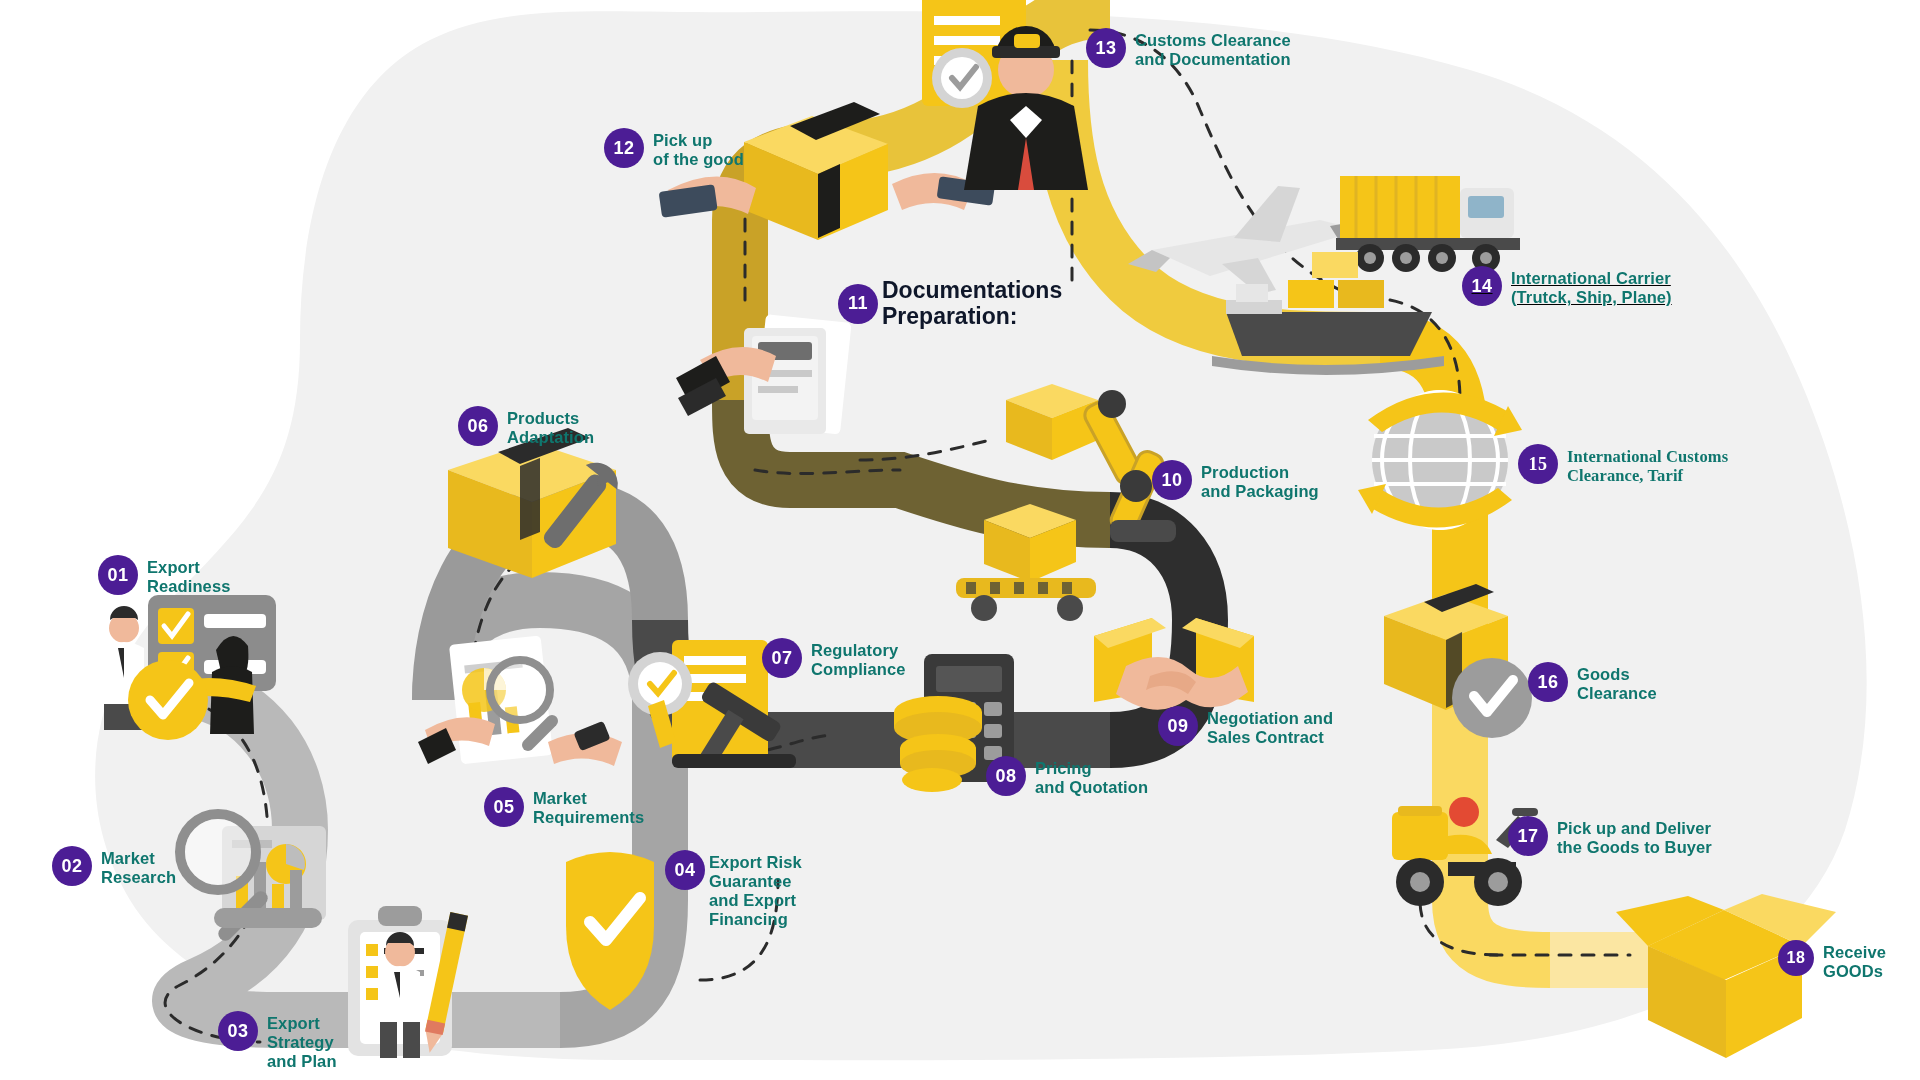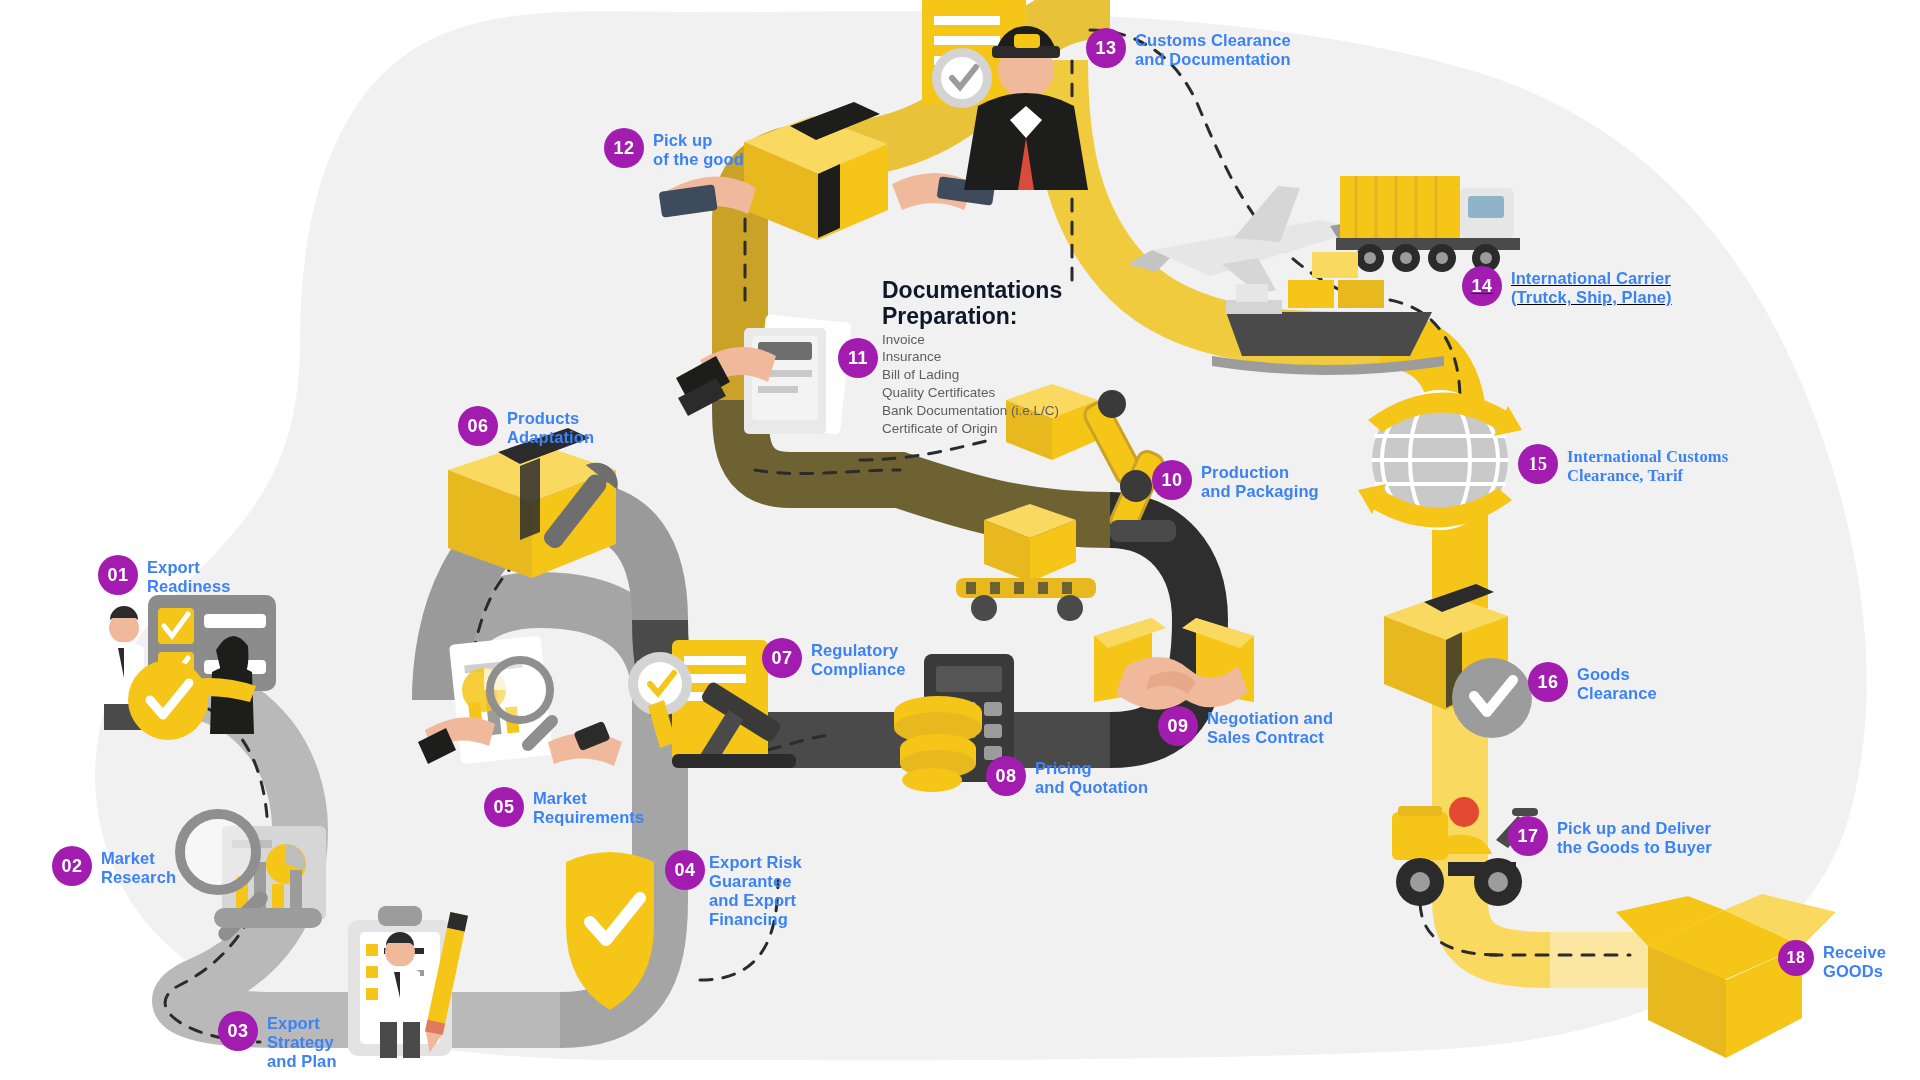--- a/index.html
+++ b/index.html
@@ -10,25 +10,25 @@
   .blob { position:absolute; inset:0; z-index:0; }
 
   svg.layer { position:absolute; left:0; top:0; width:1920px; height:1080px; z-index:1; }
   svg.layer.art { z-index:2; }
 
   
   .step { position:absolute; z-index:6; display:flex; align-items:flex-start; gap:9px; }
   .step.stack { flex-direction:row; align-items:flex-start; gap:4px; }
   .badge {
     flex:0 0 auto; width:40px; height:40px; border-radius:50%;
-    background:#a21caf; color:#fff; font-weight:bold; font-size:18px;
+    background:#4c1d95; color:#fff; font-weight:bold; font-size:18px;
     display:flex; align-items:center; justify-content:center; letter-spacing:.5px;
   }
   .badge.sm { width:36px; height:36px; font-size:16px; }
-  .ltext { font-size:16.5px; font-weight:bold; color:#3b82f6; line-height:1.16;
+  .ltext { font-size:16.5px; font-weight:bold; color:#0f766e; line-height:1.16;
     white-space:pre-line; padding-top:3px; letter-spacing:.1px; }
 
   
   .doclist { position:absolute; z-index:6; display:flex; align-items:center; gap:4px; }
   .doc-title { font-size:23px; font-weight:bold; color:#0f172a; line-height:1.12; white-space:pre-line; }
   .doc-items { font-size:13.5px; color:#5d5d5d; line-height:1.33; white-space:pre-line;
     font-weight:normal; margin-top:1px; }
 </style>
 </head>
 <body>
@@ -492,22 +492,16 @@
     <div class="badge sm">18</div>
     <div class="ltext">Receive
 GOODs</div>
   </div>
 
   <div class="doclist" style="left:838px; top:278px;">
     <div class="badge">11</div>
     <div>
       <div class="doc-title">Documentations
 Preparation:</div>
-      <div class="doc-items">Invoice
-Insurance
-Bill of Lading
-Quality Certificates
-Bank Documentation (i.e.L/C)
-Certificate of Origin</div>
     </div>
   </div>
 
 </div>
 
 </body></html>

